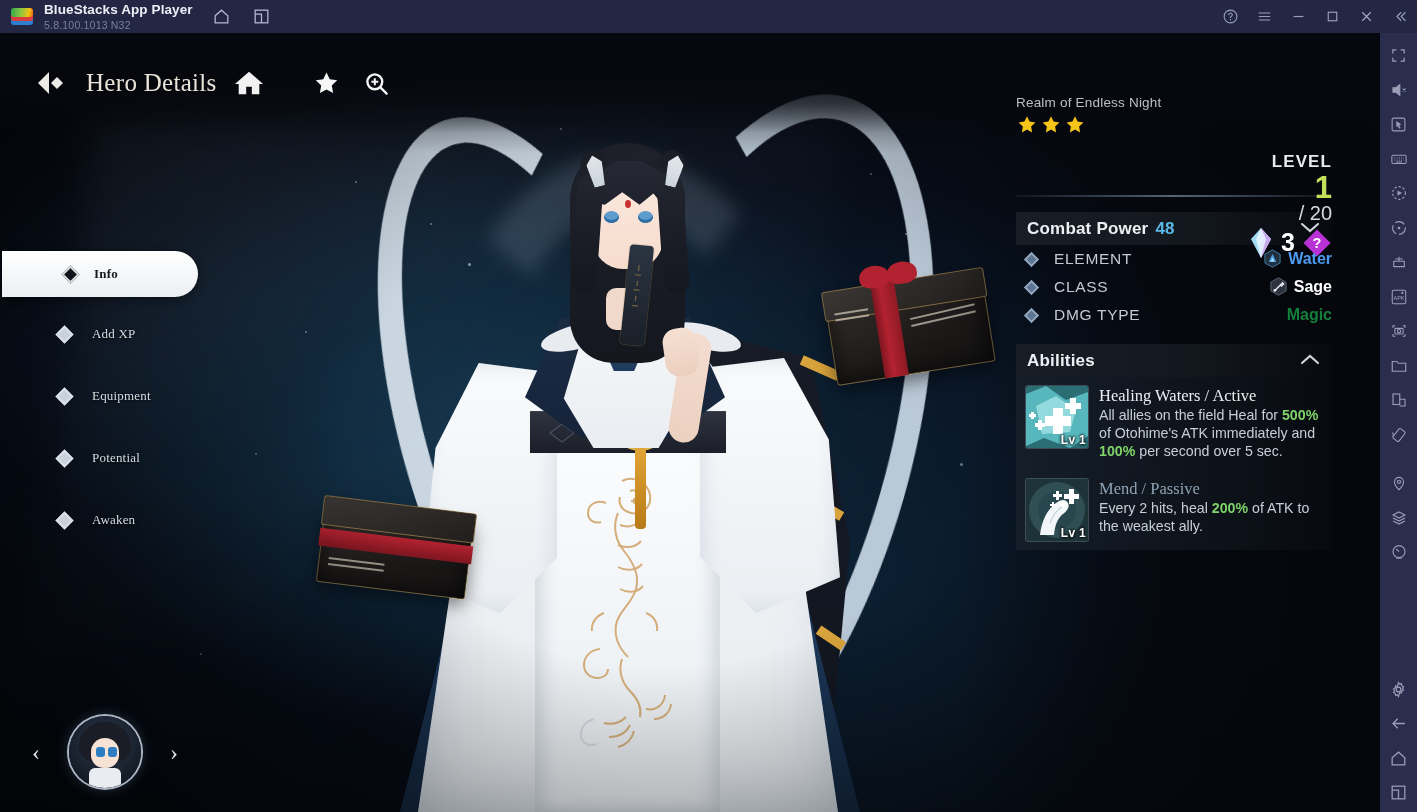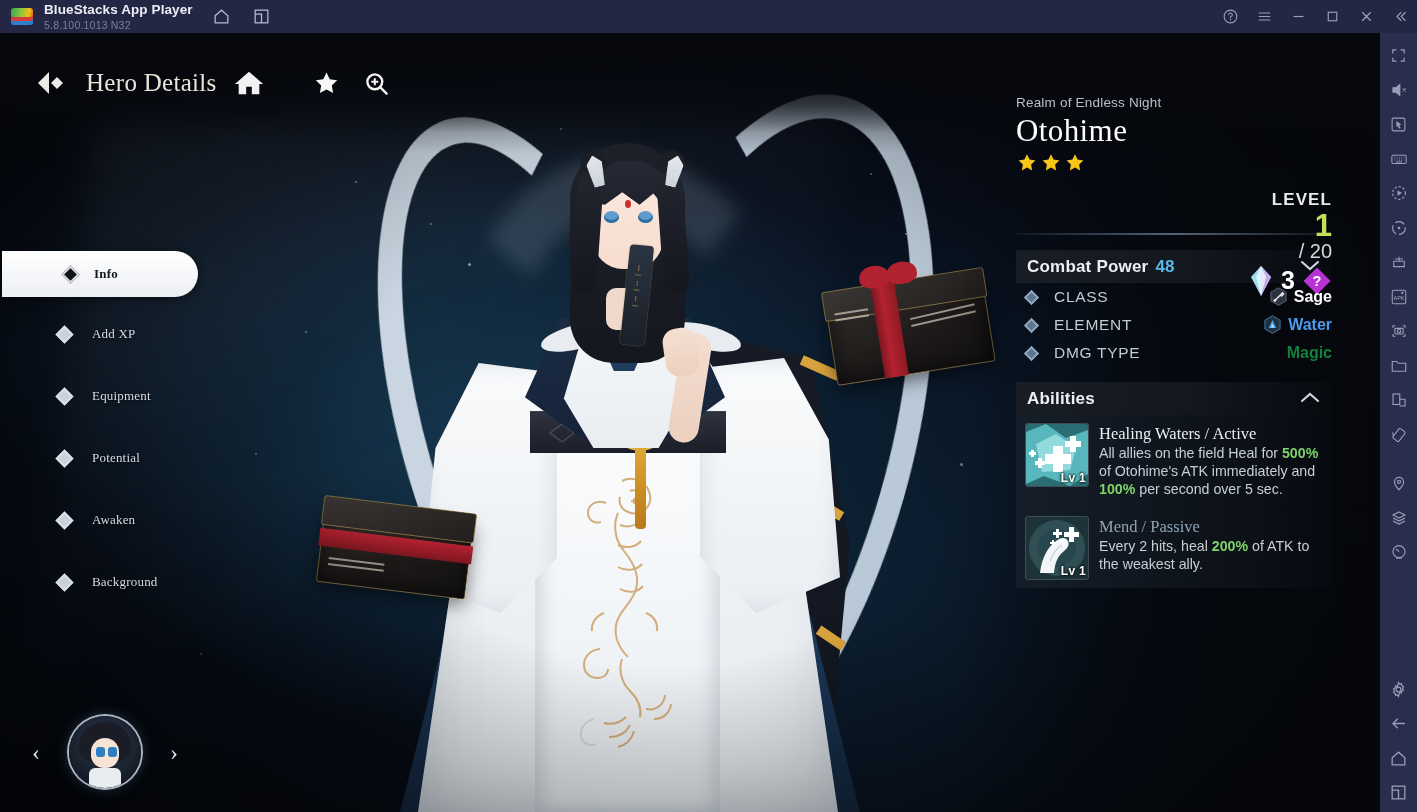--- a/index.html
+++ b/index.html
@@ -563,43 +563,38 @@
       <div class="lbl">Equipment</div>
     </div>
     <div class="mi">
       <div class="dia"></div>
       <div class="lbl">Potential</div>
     </div>
     <div class="mi">
       <div class="dia"></div>
       <div class="lbl">Awaken</div>
     </div>
-    <div class="mi">
-      <div class="dia"></div>
-      <div class="lbl">Background</div>
-    </div>
   </div>
 
   <div class="switcher">
     <div class="sw-arrow">‹</div>
     <div class="sw-av">
       <div class="av-hair"></div>
       <div class="av-face"></div>
       <div class="av-eye" style="left:27px;top:31px;"></div>
       <div class="av-eye" style="left:39px;top:31px;"></div>
       <div class="av-body"></div>
     </div>
     <div class="sw-arrow">›</div>
   </div>
 </div>
 
 <div class="panel">
 
   <div class="realm">Realm of Endless Night</div>
-  <div class="heroname">Otohime</div>
 
   <div class="stars">
     <svg width="22" height="22" viewBox="0 0 24 24" fill="#f5c518">
         <path d="M12 2.4l2.8 5.9 6.4.9-4.7 4.5 1.1 6.4L12 17l-5.6 3.1 1.1-6.4-4.7-4.5 6.4-.9z"></path>
       </svg>
     <svg width="22" height="22" viewBox="0 0 24 24" fill="#f5c518">
         <path d="M12 2.4l2.8 5.9 6.4.9-4.7 4.5 1.1 6.4L12 17l-5.6 3.1 1.1-6.4-4.7-4.5 6.4-.9z"></path>
       </svg>
     <svg width="22" height="22" viewBox="0 0 24 24" fill="#f5c518">
         <path d="M12 2.4l2.8 5.9 6.4.9-4.7 4.5 1.1 6.4L12 17l-5.6 3.1 1.1-6.4-4.7-4.5 6.4-.9z"></path>
@@ -631,41 +626,41 @@
       <div class="v">48</div>
       <div class="chev">
         <svg width="20" height="13" viewBox="0 0 20 13" fill="none" stroke="#cfd6de" stroke-width="2.1" stroke-linecap="round">
             <path d="M2 3l8 7 8-7"></path>
           </svg>
       </div>
     </div>
 
     <div class="statrow">
       <div class="d"></div>
+      <div class="k">ELEMENT</div>
+      <div class="r">
+        <svg width="19" height="21" viewBox="0 0 20 22">
+          <path d="M10 .8l8 4.6v9.2L10 19.2 2 14.6V5.4z" fill="#21303f" stroke="#3f7ba8" stroke-width="1"></path>
+          <path d="M10 5.2l4 8.4H6z" fill="#4da3e8"></path>
+          <path d="M10 9.4l1.8 3.6H8.2z" fill="#bfe6ff"></path>
+        </svg>
+        <div class="vv v-water">Water</div>
+      </div>
+    </div>
+
+    <div class="statrow">
+      <div class="d"></div>
       <div class="k">CLASS</div>
       <div class="r">
         <svg width="19" height="21" viewBox="0 0 20 22">
           <path d="M10 .8l8 4.6v9.2L10 19.2 2 14.6V5.4z" fill="#2c333f" stroke="#5a6574" stroke-width="1"></path>
           <path d="M6.5 13.8l5.5-5.5M12 8.3l2.2-2.2 1.2 1.2-2.2 2.2z" stroke="#e6ebf1" stroke-width="1.5" fill="none" stroke-linecap="round"></path>
           <circle cx="6.2" cy="14.1" r="1.5" fill="#e6ebf1"></circle>
         </svg>
         <div class="vv v-sage">Sage</div>
-      </div>
-    </div>
-
-    <div class="statrow">
-      <div class="d"></div>
-      <div class="k">ELEMENT</div>
-      <div class="r">
-        <svg width="19" height="21" viewBox="0 0 20 22">
-          <path d="M10 .8l8 4.6v9.2L10 19.2 2 14.6V5.4z" fill="#21303f" stroke="#3f7ba8" stroke-width="1"></path>
-          <path d="M10 5.2l4 8.4H6z" fill="#4da3e8"></path>
-          <path d="M10 9.4l1.8 3.6H8.2z" fill="#bfe6ff"></path>
-        </svg>
-        <div class="vv v-water">Water</div>
       </div>
     </div>
 
     <div class="statrow">
       <div class="d"></div>
       <div class="k">DMG TYPE</div>
       <div class="r">
         <div class="vv v-magic">Magic</div>
       </div>
     </div>

